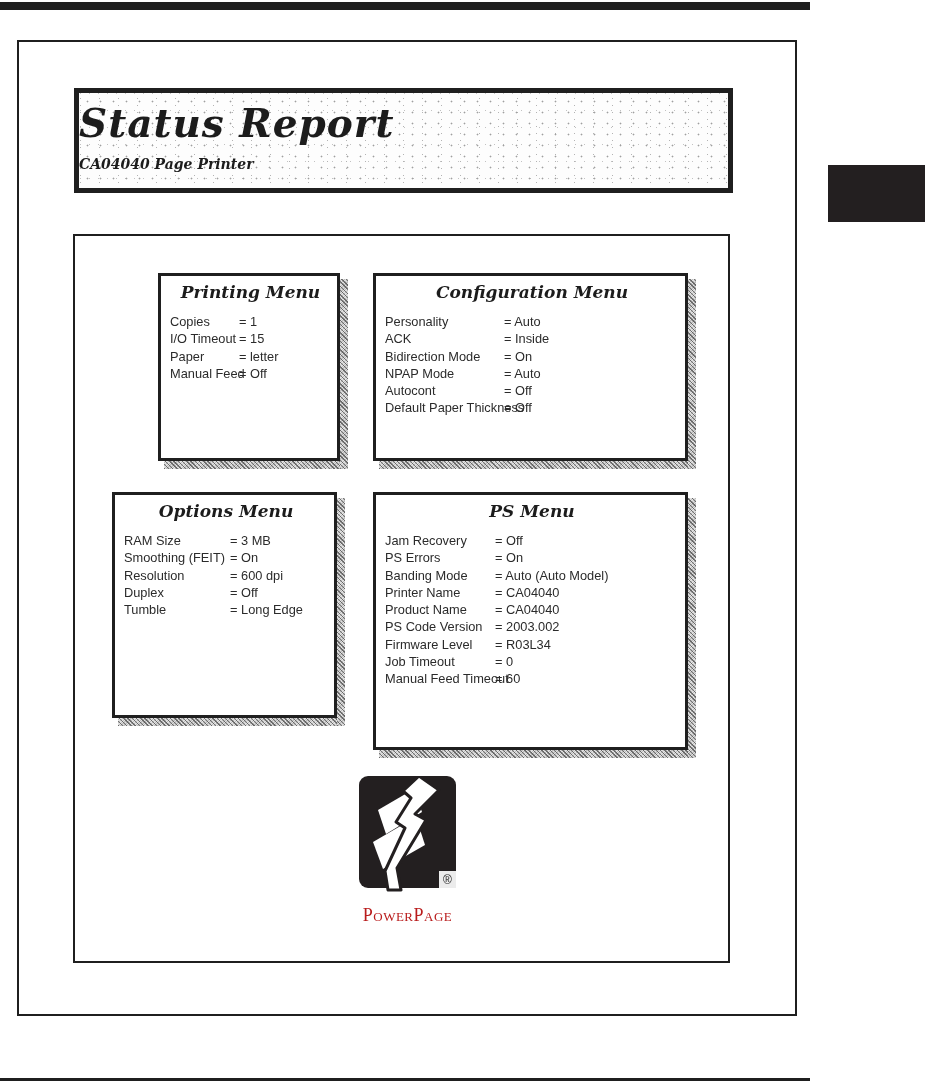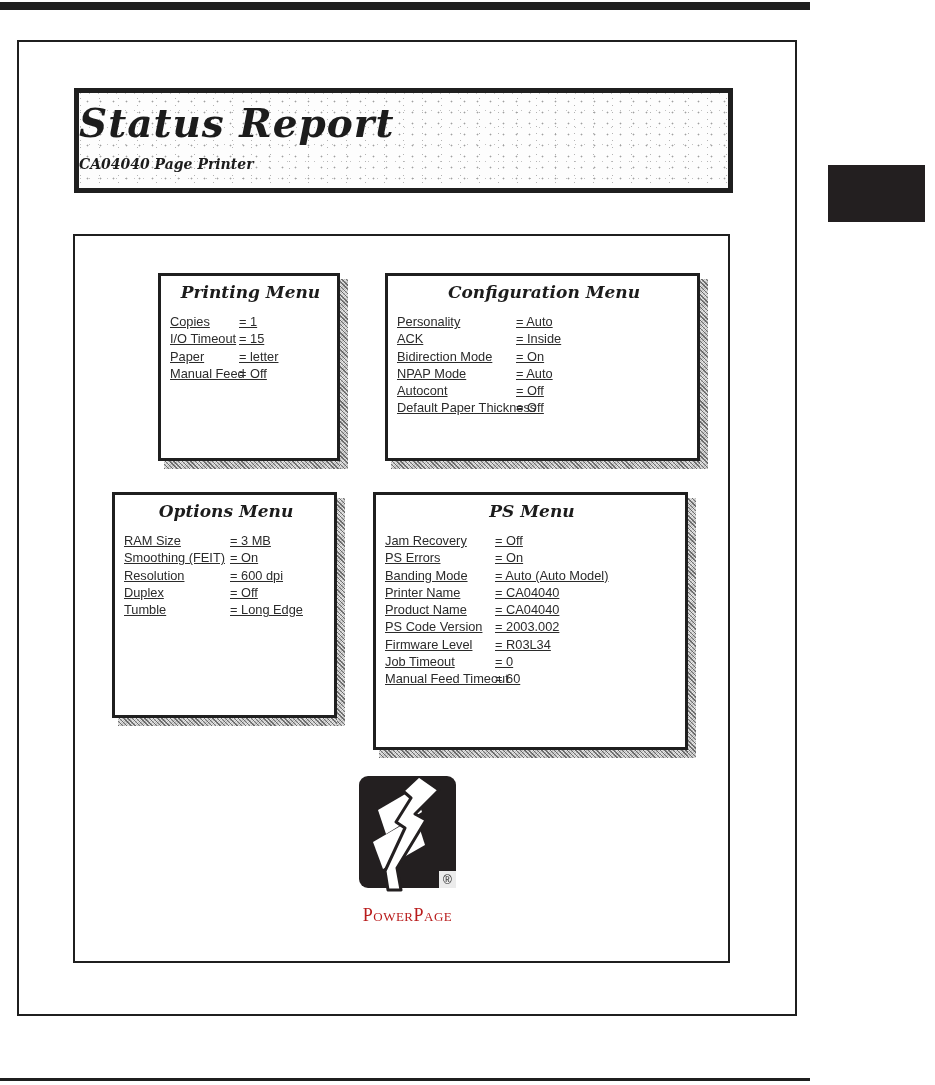--- a/index.html
+++ b/index.html
@@ -72,35 +72,35 @@
     content:""; position:absolute;
     background-color:#bdbdbd;
     background-image:
       repeating-linear-gradient(45deg, rgba(45,45,45,.6) 0 1px, transparent 1px 3px),
       repeating-linear-gradient(135deg, rgba(255,255,255,.55) 0 1px, transparent 1px 2px);
   }
   .menu-box::after  { top:3px; right:-11px; width:8px; height:calc(100% + 8px); }
   .menu-box::before { left:3px; bottom:-11px; width:calc(100% + 2px); height:8px; }
 
   .menu-printing { left:37px;  top:37px;  width:182px; height:188px;margin-left:46px; --lw:69px;  }
-  .menu-config   { left:298px; top:37px;  width:315px; height:188px;margin-left:12px; --lw:119px; }
+  .menu-config   { left:298px; top:37px;  width:315px; height:188px; --lw:119px; }
   .menu-options  { left:37px;  top:256px; width:225px; height:226px; --lw:106px; }
   .menu-ps       { left:298px; top:256px; width:315px; height:258px; --lw:110px; }
 
   .menu-title {
     font-family:"DejaVu Serif", serif;
     font-style:italic; font-weight:600;
     font-size:17px; line-height:20px;
     text-align:center; color:#1c1c1c;
   }
   .menu-rows { margin-top:11px; }
   .menu-row {
     display:grid; grid-template-columns:var(--lw) 1fr;
     font-size:12.8px; line-height:17.3px;
-    white-space:nowrap; color:#2b2b2b;text-decoration:underline;
+    white-space:nowrap; color:#2b2b2b;
   }
 
   
   .logo {
     position:absolute; left:275px; top:540px; width:115px;
     text-align:center;
   }
   .logo-wordmark {
     margin-top:7px;
     font-family:"Liberation Serif", serif;

